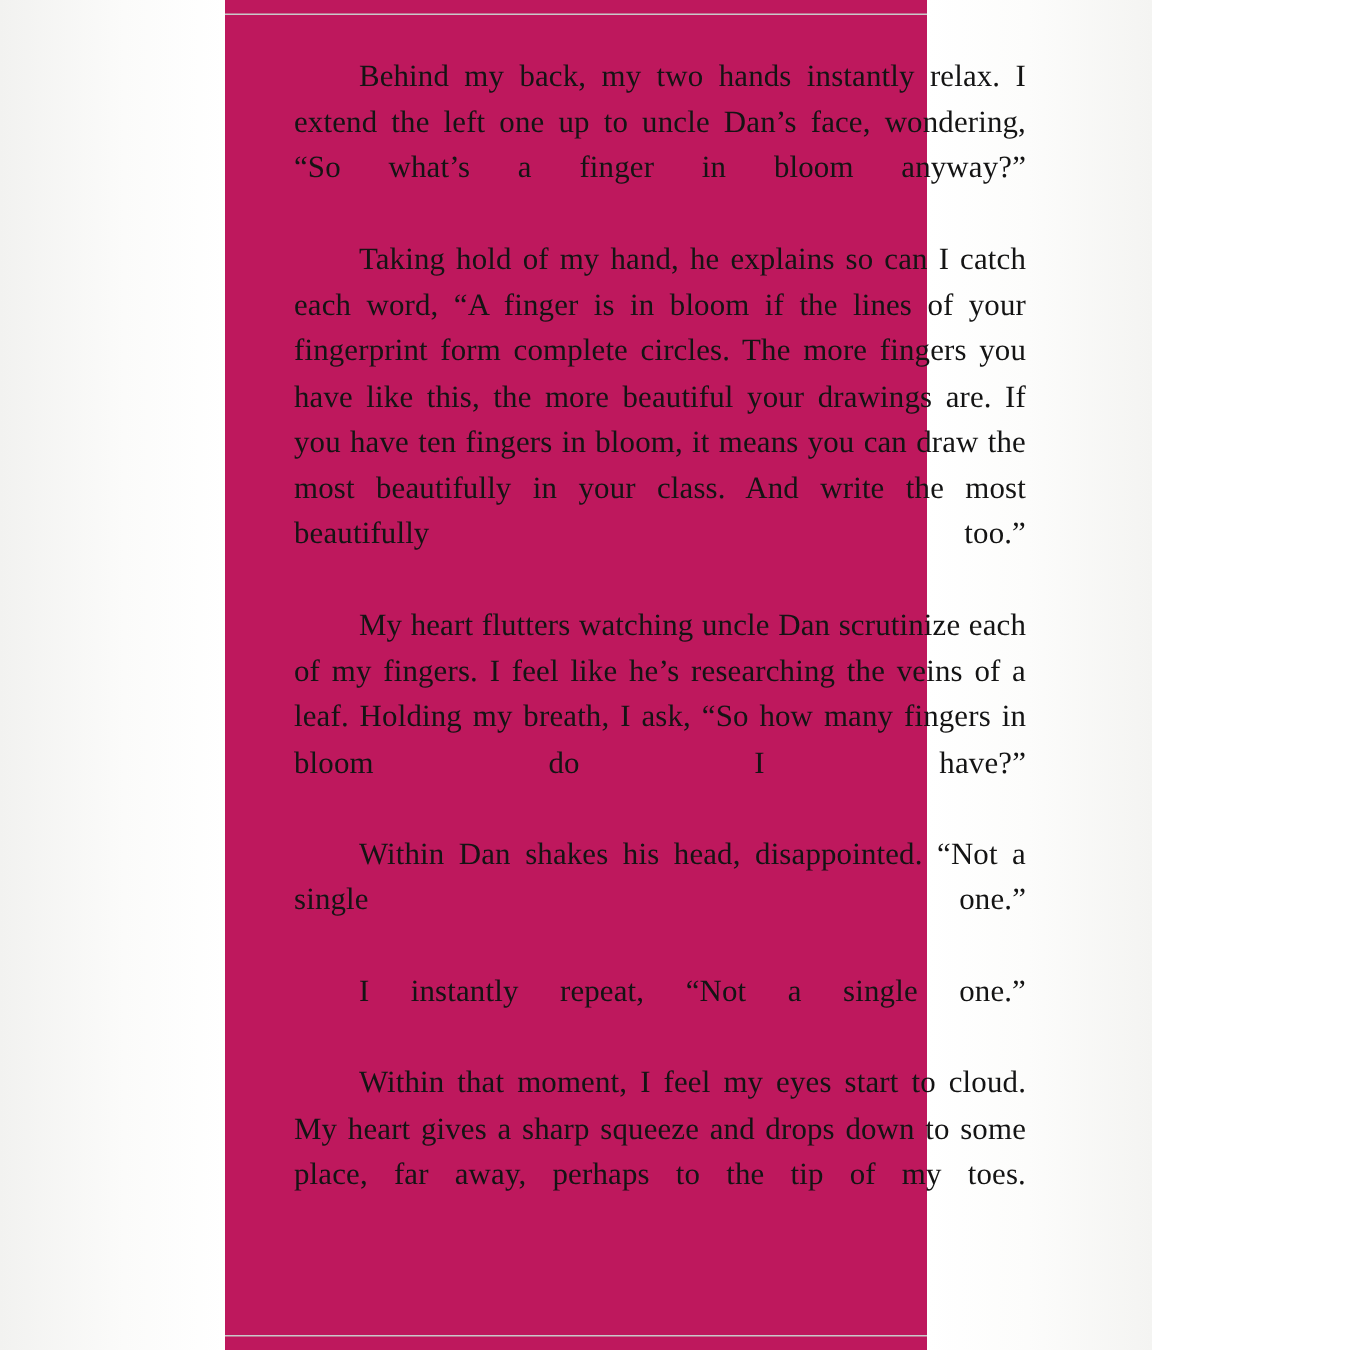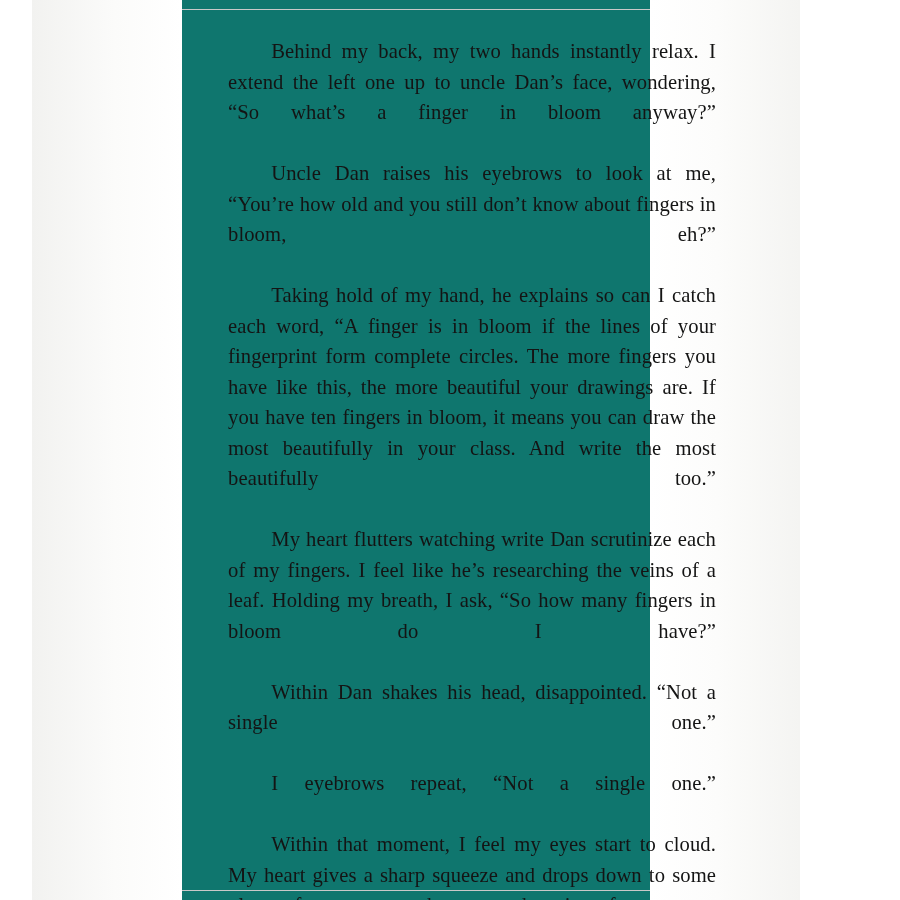--- a/index.html
+++ b/index.html
@@ -11,23 +11,22 @@
     width: 900px;
     height: 900px;
     font-family: "Liberation Serif", "DejaVu Serif", serif;
     color: #111111;
     overflow: hidden;
   }
   .page {
     position: relative;
     width: 768px;
     height: 900px;
-    background: #0f766e;
+    background: #be185d;
     box-sizing: border-box;
-    margin-left: 32px;
   }
   
   .page::before {
     content: "";
     position: absolute;
     left: 0; top: 0; bottom: 0;
     width: 150px;
     background: linear-gradient(to right, #f2f2f0 0%, #fbfbfa 55%, #ffffff 100%);
     pointer-events: none;
   }
@@ -75,24 +74,23 @@
 </style>
 </head>
 <body>
 
 <div class="page">
 
   <div class="rule rule-top"></div>
 
   <div class="textblock">
     <p class="para">Behind my back, my two hands instantly relax. I extend the left one up to uncle Dan’s face, wondering, “So what’s a finger in bloom anyway?”</p>
-    <p class="para">Uncle Dan raises his eyebrows to look at me, “You’re how old and you still don’t know about fingers in bloom, eh?”</p>
     <p class="para">Taking hold of my hand, he explains so can I catch each word, “A finger is in bloom if the lines of your fingerprint form complete circles. The more fingers you have like this, the more beautiful your drawings are. If you have ten fingers in bloom, it means you can draw the most beautifully in your class. And write the most beautifully too.”</p>
-    <p class="para">My heart flutters watching write Dan scrutinize each of my fingers. I feel like he’s researching the veins of a leaf. Holding my breath, I ask, “So how many fingers in bloom do I have?”</p>
+    <p class="para">My heart flutters watching uncle Dan scrutinize each of my fingers. I feel like he’s researching the veins of a leaf. Holding my breath, I ask, “So how many fingers in bloom do I have?”</p>
     <p class="para">Within Dan shakes his head, disappointed. “Not a single one.”</p>
-    <p class="para">I eyebrows repeat, “Not a single one.”</p>
+    <p class="para">I instantly repeat, “Not a single one.”</p>
     <p class="para">Within that moment, I feel my eyes start to cloud. My heart gives a sharp squeeze and drops down to some place, far away, perhaps to the tip of my toes.</p>
 
   </div>
 
   <div class="rule rule-bottom"></div>
 
 </div>
 
 </body></html>

